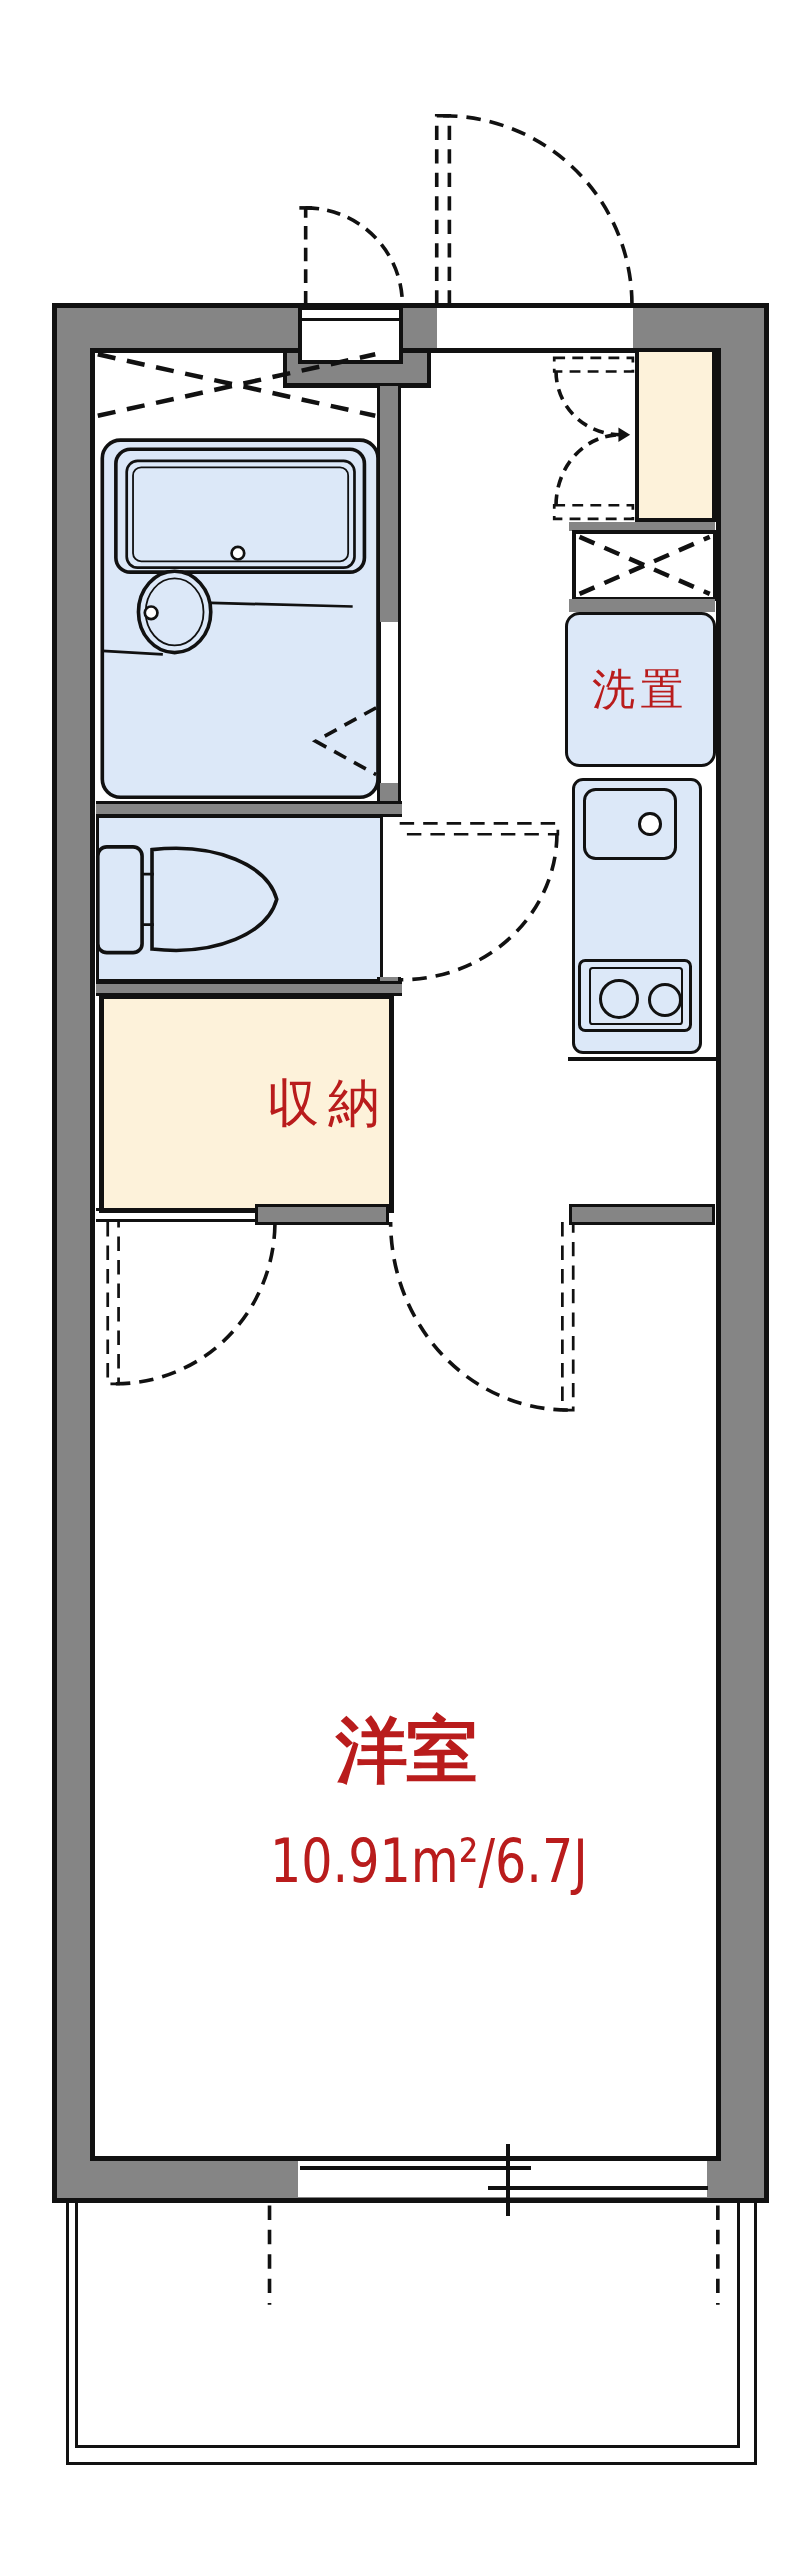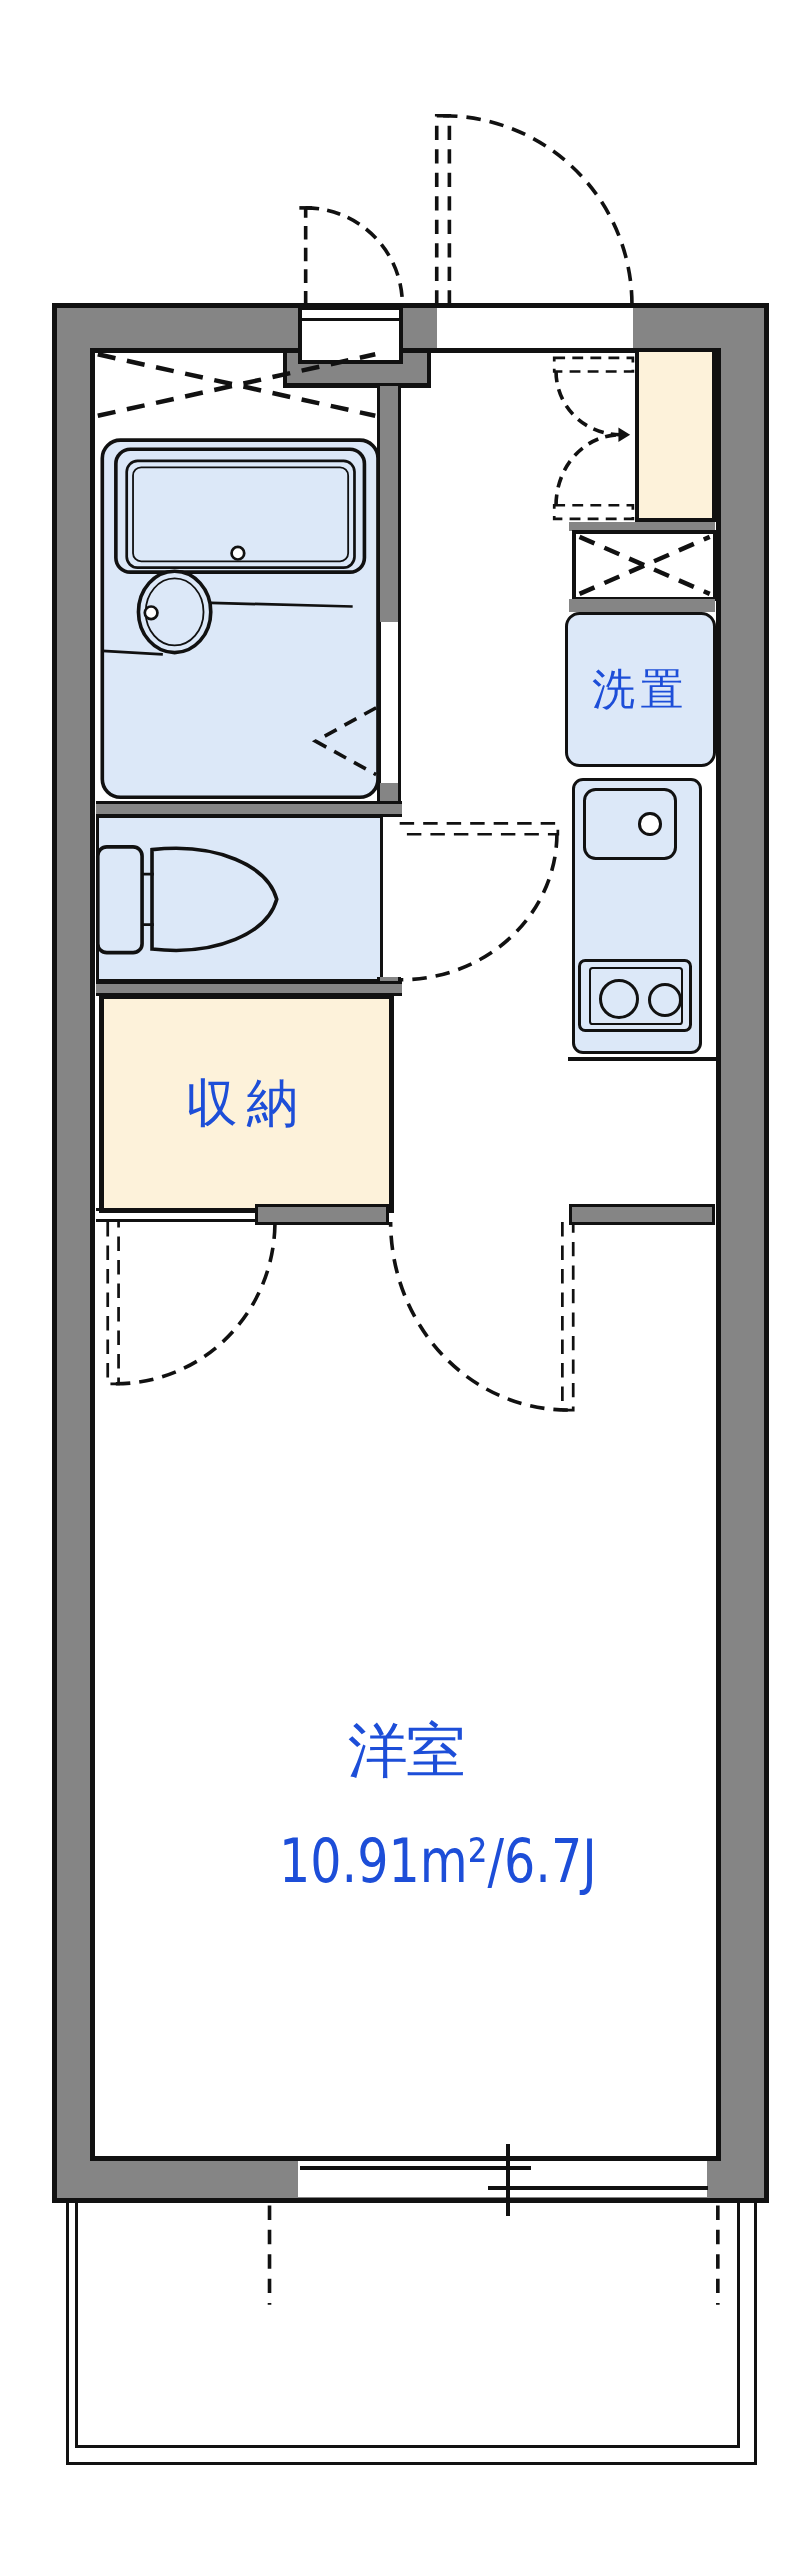--- a/index.html
+++ b/index.html
@@ -1,21 +1,21 @@
 <!DOCTYPE html>
 <html style="font-size:14.5px"><head>
 <meta charset="utf-8">
 <style>
   html,body{margin:0;padding:0;background:#ffffff;}
   #stage{position:relative;width:812px;height:2576px;background:#ffffff;overflow:hidden;
          font-family:"DejaVu Sans","Liberation Sans",sans-serif;color:#1a1a1a;}
   .abs{position:absolute;box-sizing:border-box;}
   .wall{background:#858585;}
   .blk{background:#111111;}
-  .lbl{display:flex;align-items:center;justify-content:center;color:#1d4ed8;}
+  .lbl{display:flex;align-items:center;justify-content:center;color:#b91c1c;}
   svg{position:absolute;left:0;top:0;}
 </style>
 </head>
 <body>
 
 <div id="stage">
 
   <div class="abs wall" style="left:52px;top:303px;width:717px;height:1900px;border:5.4px solid #111;"></div>
 
   <div class="abs" style="left:90px;top:348px;width:631px;height:1813px;background:#fff;border:5.4px solid #111;"></div>
@@ -48,33 +48,33 @@
   <div class="abs wall" style="left:377px;top:386px;width:23.5px;height:236px;border-left:3.6px solid #111;border-right:3.6px solid #111;"></div>
   <div class="abs blk" style="left:378px;top:622px;width:2.7px;height:163px;"></div>
   <div class="abs blk" style="left:398px;top:622px;width:2.7px;height:163px;"></div>
   <div class="abs wall" style="left:377px;top:783px;width:23.5px;height:22px;border-left:3.6px solid #111;border-right:3.6px solid #111;"></div>
 
   <div class="abs wall" style="left:96px;top:801px;width:306px;height:16.3px;border-top:3.6px solid #111;border-bottom:3.6px solid #111;"></div>
   <div class="abs" style="left:96px;top:815px;width:287px;height:167px;background:#dce8f8;border:3.6px solid #111;"></div>
   <div class="abs wall" style="left:377px;top:977px;width:23.5px;height:19px;border-left:3.6px solid #111;border-right:3.6px solid #111;"></div>
   <div class="abs wall" style="left:96px;top:981px;width:306px;height:15.4px;border-top:3.6px solid #111;border-bottom:3.6px solid #111;"></div>
 
-  <div class="abs lbl" style="left:99px;top:994px;width:295px;height:219px;background:#fdf2da;border:5.4px solid #111;">
+  <div class="abs lbl" style="left:99px;top:994px;width:295px;height:219px;background:#fdf2da;border:5.4px solid #111;justify-content:flex-end;">
     <span style="font-size:52px;letter-spacing:9px;">収納</span>
   </div>
 
   <div class="abs wall" style="left:255px;top:1204px;width:134px;height:21px;border:3.6px solid #111;"></div>
   <div class="abs wall" style="left:569px;top:1204px;width:146px;height:21px;border:3.6px solid #111;"></div>
   <div class="abs blk" style="left:96px;top:1208px;width:159px;height:2.7px;"></div>
   <div class="abs blk" style="left:96px;top:1219px;width:159px;height:2.7px;"></div>
 
   <div class="abs lbl" style="left:96px;top:1697px;width:620px;height:108px;">
-    <span style="font-size:60px;letter-spacing:-1.8px;">洋室</span>
+    <span style="font-size:72px;letter-spacing:-1.8px;font-weight:bold;">洋室</span>
   </div>
-  <div class="abs lbl" style="left:96px;top:1820px;width:684px;height:81px;">
+  <div class="abs lbl" style="left:87px;top:1820px;width:684px;height:81px;">
     <span style="font-size:60px;transform:scaleX(0.82);white-space:nowrap;">10.91m²/6.7J</span>
   </div>
 
 
   <div class="abs" style="left:298px;top:2161px;width:409px;height:36px;background:#fff;"></div>
   <div class="abs blk" style="left:300px;top:2166px;width:231px;height:3.6px;"></div>
   <div class="abs blk" style="left:488px;top:2186px;width:220px;height:3.6px;"></div>
   <div class="abs blk" style="left:506px;top:2144px;width:3.6px;height:72px;"></div>
 
   <div class="abs" style="left:66px;top:2203px;width:691px;height:262px;border:3.6px solid #111;border-top:none;"></div>

